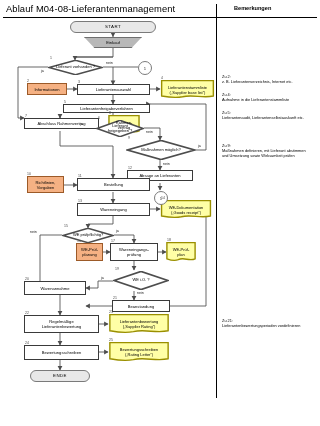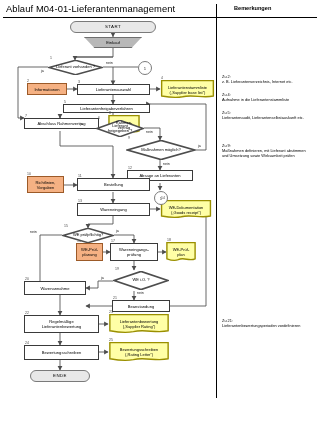--- a/index.html
+++ b/index.html
@@ -74,21 +74,21 @@
   
   .rmk{position:absolute;font-size:3.9px;line-height:1.3;width:86px;}
   .rmk .rh{display:block;}
   .rmk .rb{display:block;}
 </style>
 </head>
 <body>
 
 <div id="sheet">
 
-  <div class="hdr-title">Ablauf M04-01-Lieferantenmanagement</div>
+  <div class="hdr-title">Ablauf M04-08-Lieferantenmanagement</div>
   <div class="hdr-remarks">Bemerkungen</div>
   <div class="hdr-rule"></div>
   <div class="col-div"></div>
 
   <svg id="wires" viewBox="0 0 320 426">
 
     <line x1="113" y1="33" x2="113" y2="37"></line>
 
     <line x1="113" y1="48" x2="113" y2="57"></line>
 

